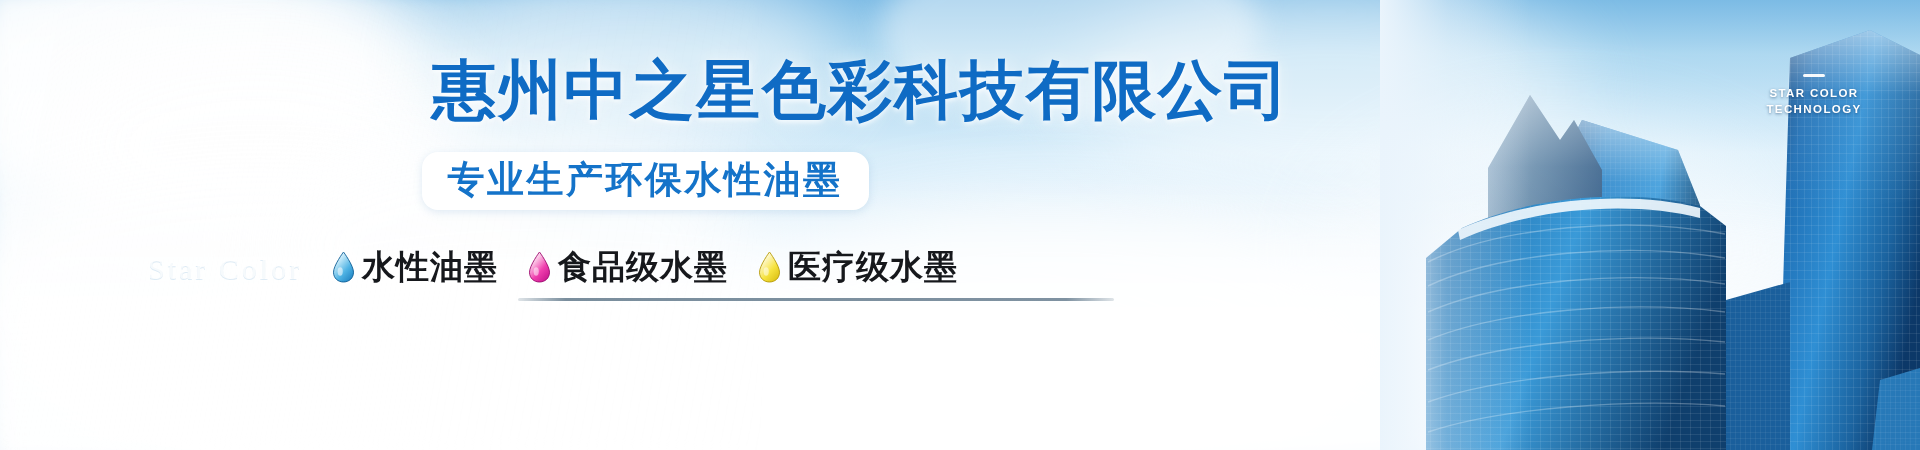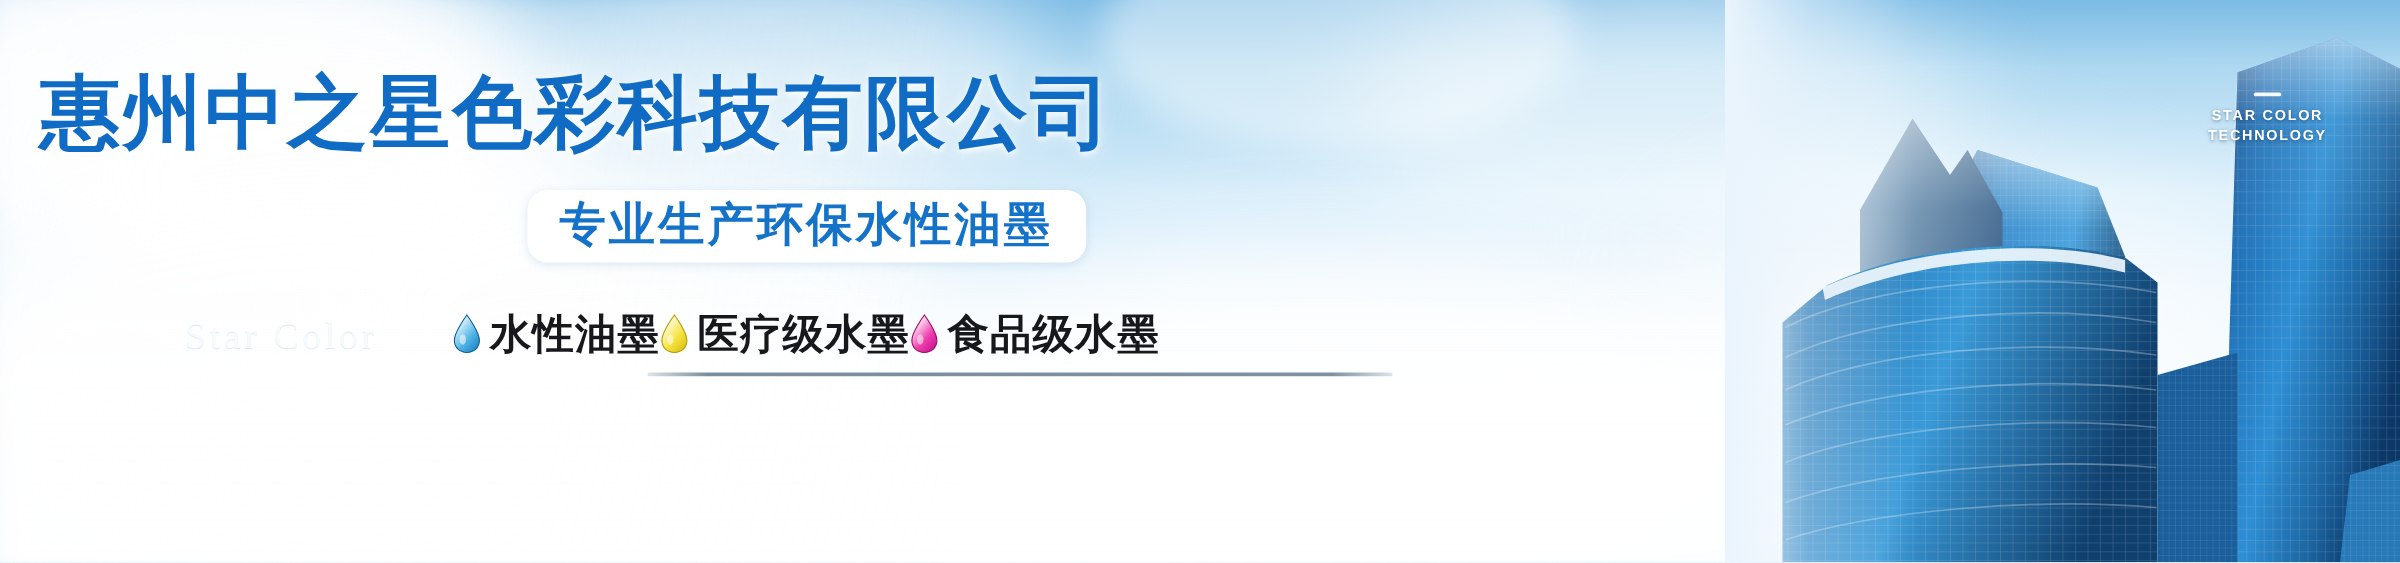--- a/index.html
+++ b/index.html
@@ -90,21 +90,21 @@
     width:22px; height:3px; background:#ffffff;
     margin:0 auto 8px auto; border-radius:2px;
     opacity:.95;
   }
 
   
   .content{ position:absolute; left:0; top:0; width:1290px; height:450px; }
 
   .headline{
     position:absolute; left:0; top:56px; width:1290px;
-    text-align:left;
+    text-align:right;
     font-size:64px; line-height:68px;
     font-weight:bold;
     letter-spacing:2px;
     color:#0f6bc4;
     text-shadow:0 2px 5px rgba(255,255,255,.85), 0 0 18px rgba(255,255,255,.6);
     white-space:nowrap;
     padding-left:32px;
   }
 
   .subtitle-wrap{
@@ -123,20 +123,21 @@
     font-size:37px; line-height:42px;
     font-weight:bold;
     letter-spacing:2.5px;
     color:#1473c9;
     white-space:nowrap;
   }
 
   .features{
     position:absolute; left:0; top:248px; width:1290px;
     display:flex; justify-content:center; align-items:center;
+    gap:30px;
   }
   .feature{ display:flex; align-items:center; gap:7px; }
   .feature .label{
     font-size:33px; line-height:38px;
     font-weight:bold;
     letter-spacing:1px;
     color:#16181c;
     white-space:nowrap;
     text-shadow:0 1px 3px rgba(255,255,255,.8);
   }
@@ -327,48 +328,48 @@
           </defs>
           <path d="M11.5 1 C 11.5 1, 1.5 14.5, 1.5 21.2 C 1.5 27.2, 6 31, 11.5 31 C 17 31, 21.5 27.2, 21.5 21.2 C 21.5 14.5, 11.5 1, 11.5 1 Z" fill="url(#dropBlue)" stroke="#0d5d95" stroke-width="0.9"></path>
           <ellipse cx="8.2" cy="20.5" rx="2.6" ry="4.2" fill="#ffffff" opacity="0.55"></ellipse>
         </svg>
         <span class="label">水性油墨</span>
       </div>
 
       <div class="feature">
         <svg class="drop" viewBox="0 0 23 32">
           <defs>
+            <linearGradient id="dropMagenta" x1="0.15" y1="0" x2="0.9" y2="1">
+              <stop offset="0%" stop-color="#ffffff"></stop>
+              <stop offset="26%" stop-color="#fbc3e4"></stop>
+              <stop offset="60%" stop-color="#f03fae"></stop>
+              <stop offset="100%" stop-color="#c4118b"></stop>
+            </linearGradient>
+          </defs>
+          <path d="M11.5 1 C 11.5 1, 1.5 14.5, 1.5 21.2 C 1.5 27.2, 6 31, 11.5 31 C 17 31, 21.5 27.2, 21.5 21.2 C 21.5 14.5, 11.5 1, 11.5 1 Z" fill="url(#dropMagenta)" stroke="#9c0a6e" stroke-width="0.9"></path>
+          <ellipse cx="8.2" cy="20.5" rx="2.6" ry="4.2" fill="#ffffff" opacity="0.5"></ellipse>
+        </svg>
+        <span class="label">食品级水墨</span>
+      </div>
+
+      <div class="feature">
+        <svg class="drop" viewBox="0 0 23 32">
+          <defs>
             <linearGradient id="dropYellow" x1="0.15" y1="0" x2="0.9" y2="1">
               <stop offset="0%" stop-color="#ffffff"></stop>
               <stop offset="26%" stop-color="#fdf5bb"></stop>
               <stop offset="60%" stop-color="#f6e33f"></stop>
               <stop offset="100%" stop-color="#d9bd11"></stop>
             </linearGradient>
           </defs>
           <path d="M11.5 1 C 11.5 1, 1.5 14.5, 1.5 21.2 C 1.5 27.2, 6 31, 11.5 31 C 17 31, 21.5 27.2, 21.5 21.2 C 21.5 14.5, 11.5 1, 11.5 1 Z" fill="url(#dropYellow)" stroke="#b59a08" stroke-width="0.9"></path>
           <ellipse cx="8.2" cy="20.5" rx="2.6" ry="4.2" fill="#ffffff" opacity="0.5"></ellipse>
         </svg>
         <span class="label">医疗级水墨</span>
       </div>
 
-      <div class="feature">
-        <svg class="drop" viewBox="0 0 23 32">
-          <defs>
-            <linearGradient id="dropMagenta" x1="0.15" y1="0" x2="0.9" y2="1">
-              <stop offset="0%" stop-color="#ffffff"></stop>
-              <stop offset="26%" stop-color="#fbc3e4"></stop>
-              <stop offset="60%" stop-color="#f03fae"></stop>
-              <stop offset="100%" stop-color="#c4118b"></stop>
-            </linearGradient>
-          </defs>
-          <path d="M11.5 1 C 11.5 1, 1.5 14.5, 1.5 21.2 C 1.5 27.2, 6 31, 11.5 31 C 17 31, 21.5 27.2, 21.5 21.2 C 21.5 14.5, 11.5 1, 11.5 1 Z" fill="url(#dropMagenta)" stroke="#9c0a6e" stroke-width="0.9"></path>
-          <ellipse cx="8.2" cy="20.5" rx="2.6" ry="4.2" fill="#ffffff" opacity="0.5"></ellipse>
-        </svg>
-        <span class="label">食品级水墨</span>
-      </div>
-
     </div>
 
     <div class="divider"></div>
 
 
   </div>
 </div>
 
 </body></html>

